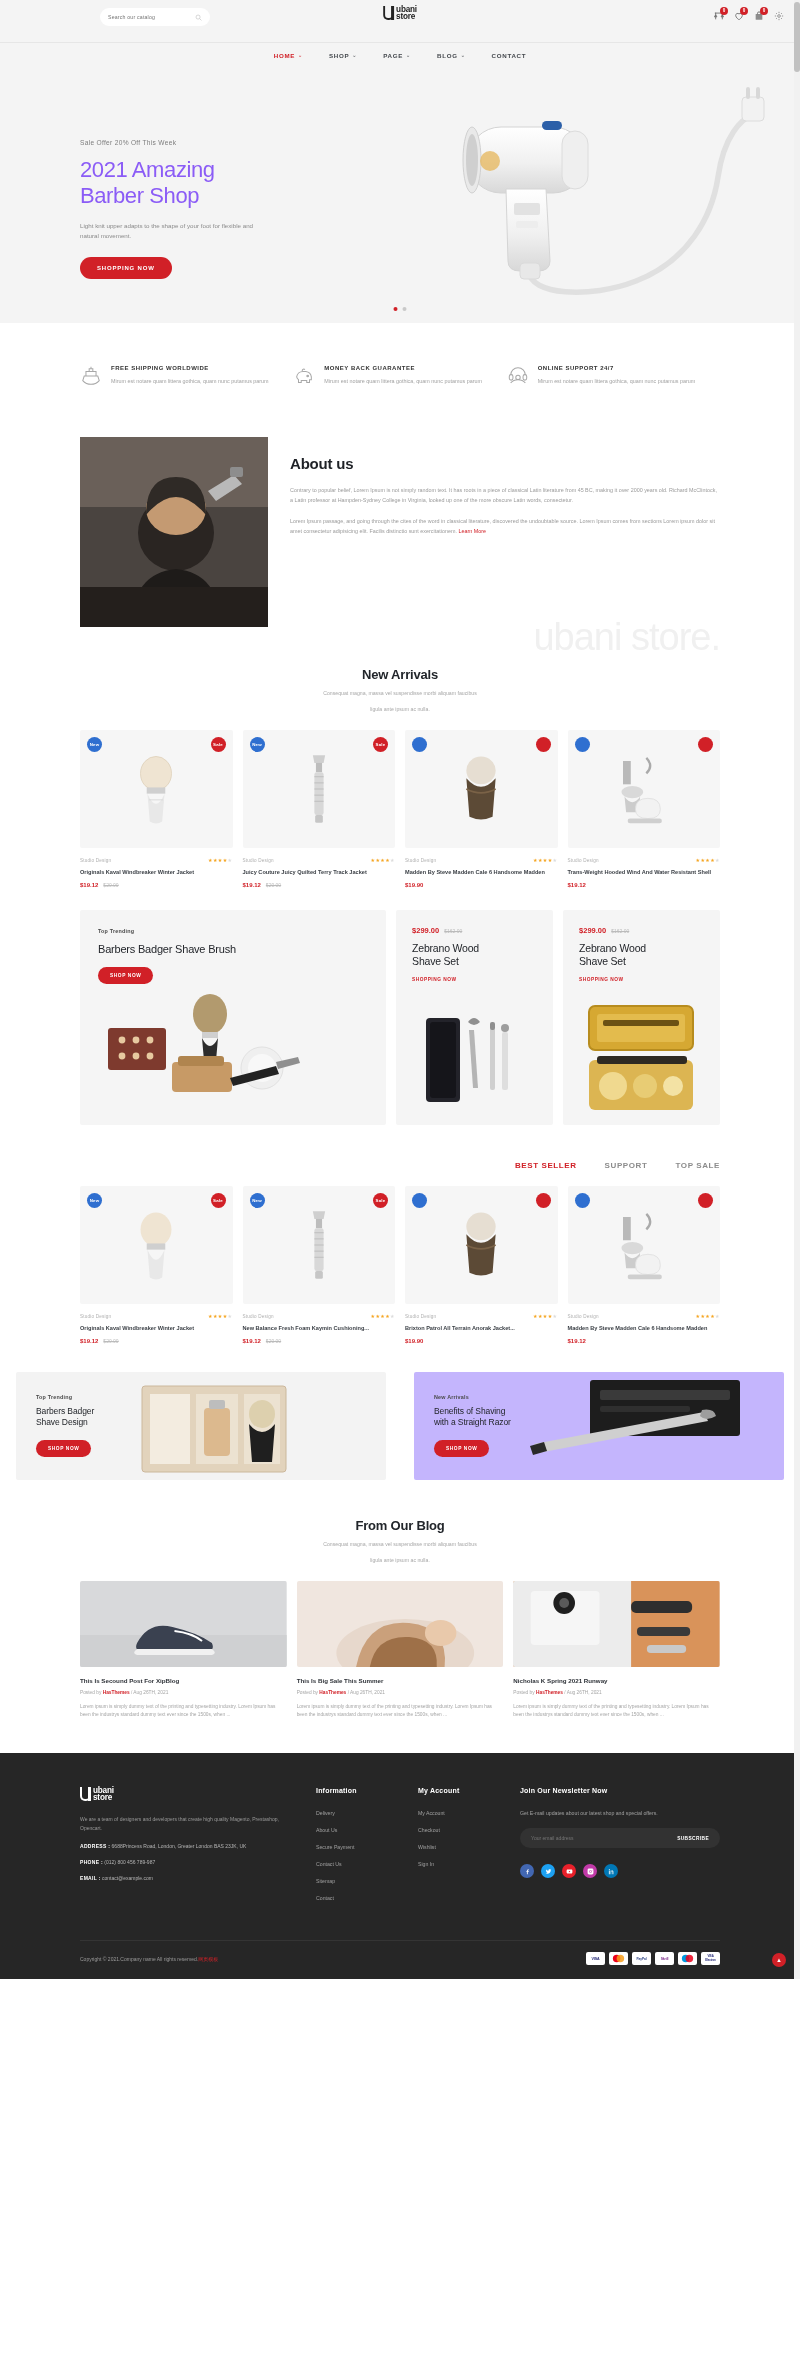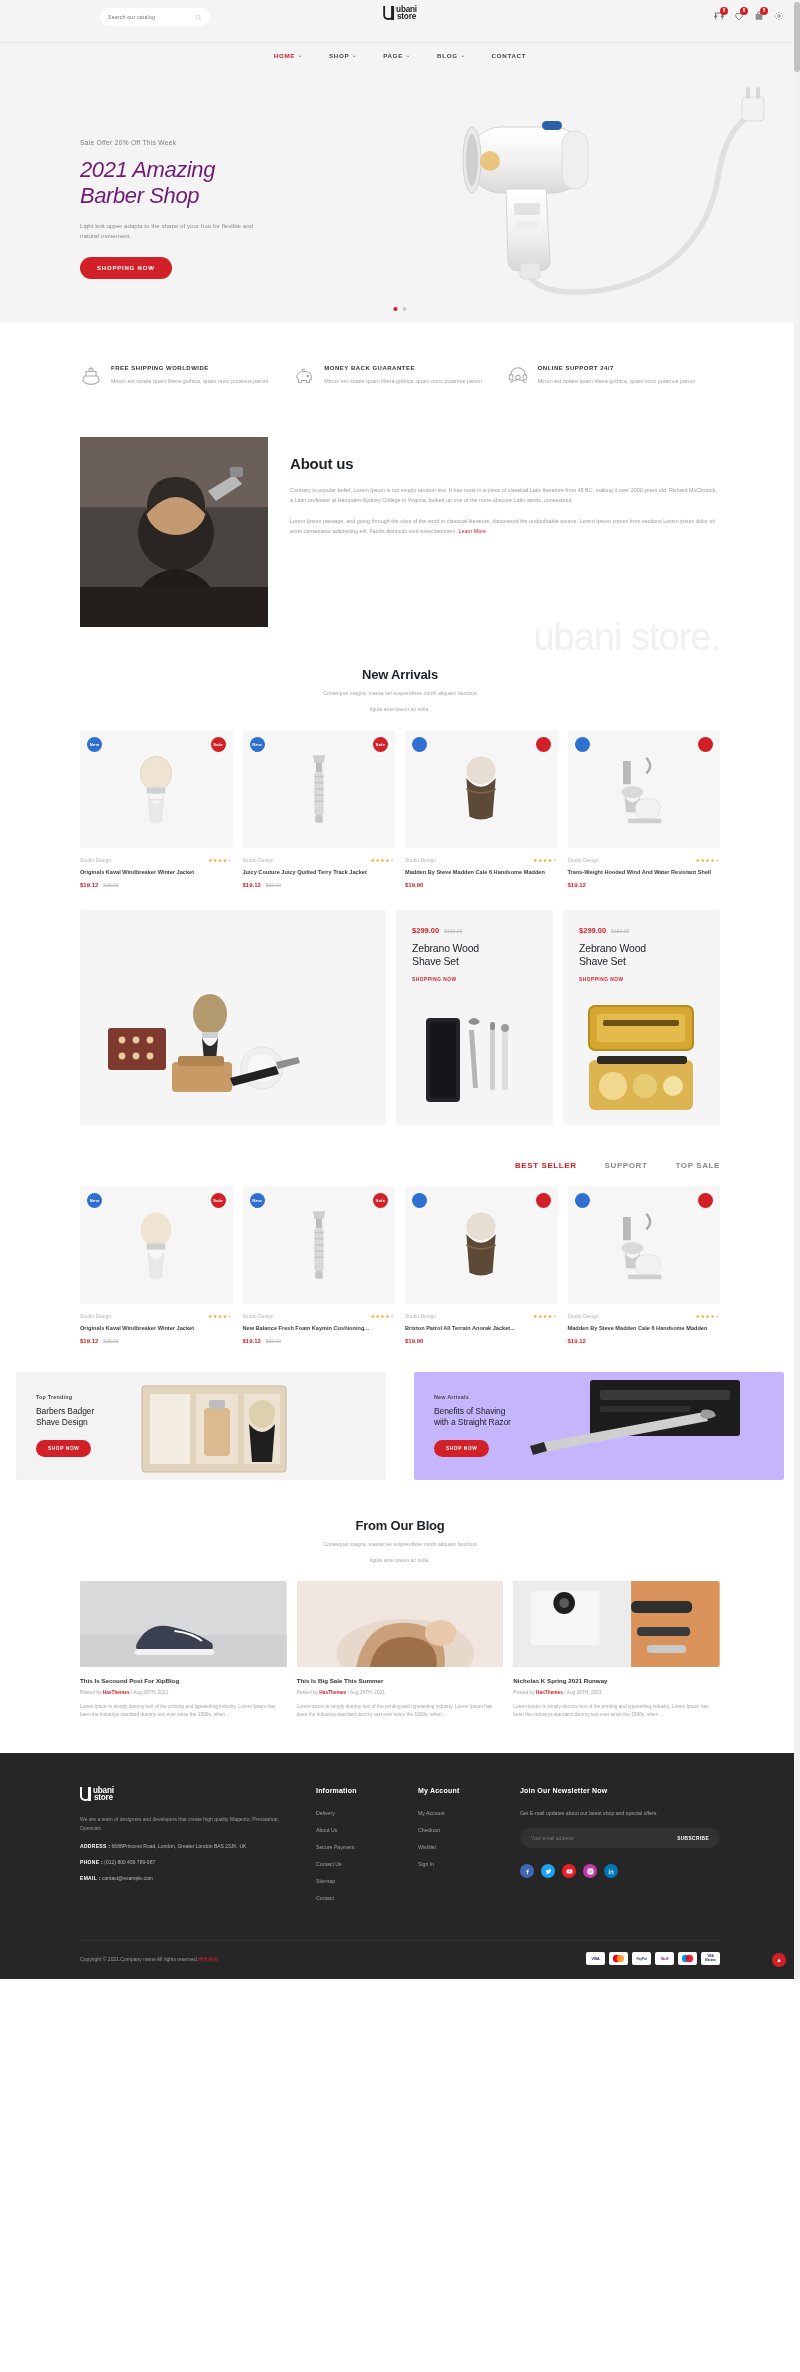--- a/index.html
+++ b/index.html
@@ -44,21 +44,21 @@
     width: 11px; height: 14px; position: relative;
   }
   .logo-mark:before{
     content:""; position:absolute; inset:0;
     border: 2.6px solid #222; border-top: none;
     border-radius: 0 0 5px 5px;
   }
   .logo-mark:after{
     content:""; position:absolute; right:0; top:0; width:2.6px; height:14px; background:#222;
   }
-  .logo-txt { line-height: 7px; padding-top: 0px; text-align: center; }
+  .logo-txt { line-height: 7px; padding-top: 0px; }
   .logo-txt span { display:block; font-size: 8.2px; font-weight: 700; color:#1c1c1c; letter-spacing:-.2px;}
   .logo-light .logo-mark:before { border-color: #fff; }
   .logo-light .logo-mark:after { background: #fff; }
   .logo-light .logo-txt span { color: #fff; }
 
   .head-icons {
     position: absolute; right: 16px; top: 11px;
     display: flex; align-items: center; gap: 10px;
   }
   .hi { position: relative; width: 10px; height: 10px; color:#555; }
@@ -84,21 +84,21 @@
   .nav a.active { color:#d12027; }
   .caret { font-size: 5px; opacity:.7; }
 
   
   .hero {
     background: #f4f4f4; height: 256px; position: relative; overflow:hidden;
   }
   .hero-text { position:absolute; left: 80px; top: 72px; width: 260px; }
   .hero-kicker { font-size: 6.6px; color:#7d7d7d; letter-spacing:.3px; margin-bottom: 11px; }
   .hero-title {
-    font-size: 22px; line-height: 26px; font-weight: 400; color:#701a75; letter-spacing:-.4px;font-style:italic;
+    font-size: 22px; line-height: 26px; font-weight: 400; color:#8b5cf6; letter-spacing:-.4px;
   }
   .hero-sub { font-size: 6.2px; line-height: 10px; color:#8a8a8a; margin-top: 12px; width: 175px; }
   .btn-red {
     display:inline-block; background:#d12027; color:#fff;
     font-size:6px; font-weight:700; letter-spacing:.8px;
     padding: 8px 17px; border-radius: 20px; margin-top:16px; border:none; cursor:pointer;
     font-family:"Liberation Sans", sans-serif;
   }
   .hero-img { position:absolute; right: 20px; top: 18px; width: 330px; height: 226px; }
   .dots { position:absolute; bottom: 12px; left: 50%; transform:translateX(-50%); display:flex; gap:5px; }
@@ -530,20 +530,25 @@
         <div class="card-title">Trans-Weight Hooded Wind And Water Resistant Shell</div>
         <div class="price">
           <span class="now">$19.12</span>
           <span class="was"></span>
         </div>
       </div>
     </div>
 
     <div class="promo-row">
       <div class="promo-big">
+        <div class="inner">
+          <div class="promo-kick">Top Trending</div>
+          <h3>Barbers Badger Shave Brush</h3>
+          <button class="btn-sm">SHOP NOW</button>
+        </div>
         <svg viewBox="0 0 330 215" width="330" height="215" style="position:absolute;left:0;top:0;">
           <rect x="28" y="118" width="58" height="42" rx="3" fill="#7e3a2e"></rect>
           <g fill="#e7c9a0">
               <circle cx="42" cy="130" r="3.4"></circle>
               <circle cx="56" cy="130" r="3.4"></circle>
               <circle cx="70" cy="130" r="3.4"></circle>
               <circle cx="42" cy="146" r="3.4"></circle>
               <circle cx="56" cy="146" r="3.4"></circle>
               <circle cx="70" cy="146" r="3.4"></circle>
             </g>

